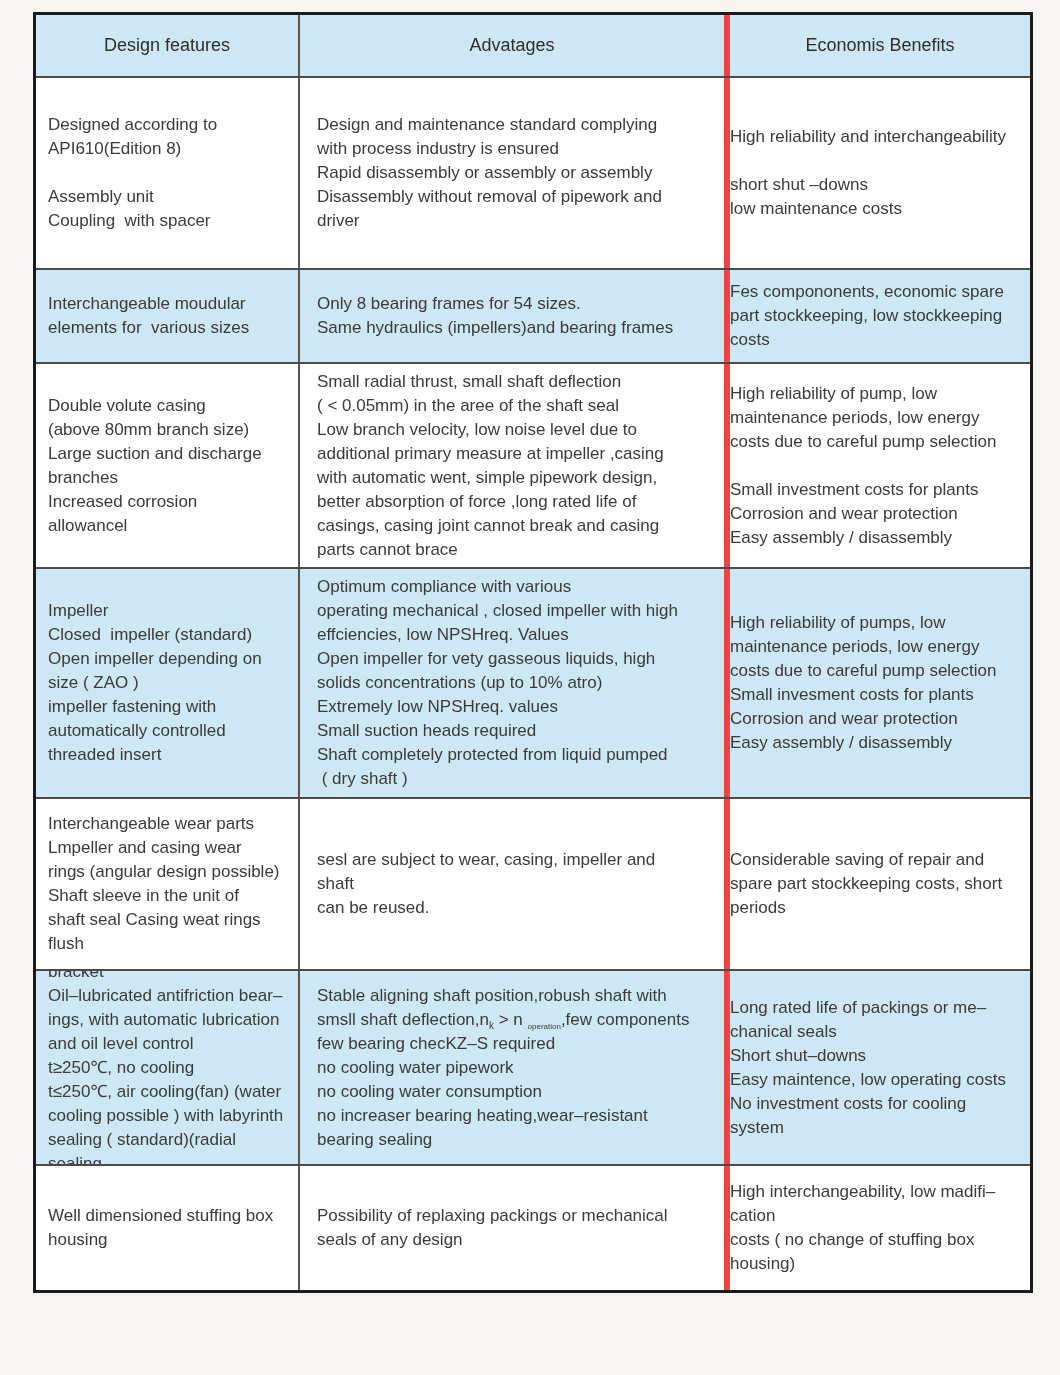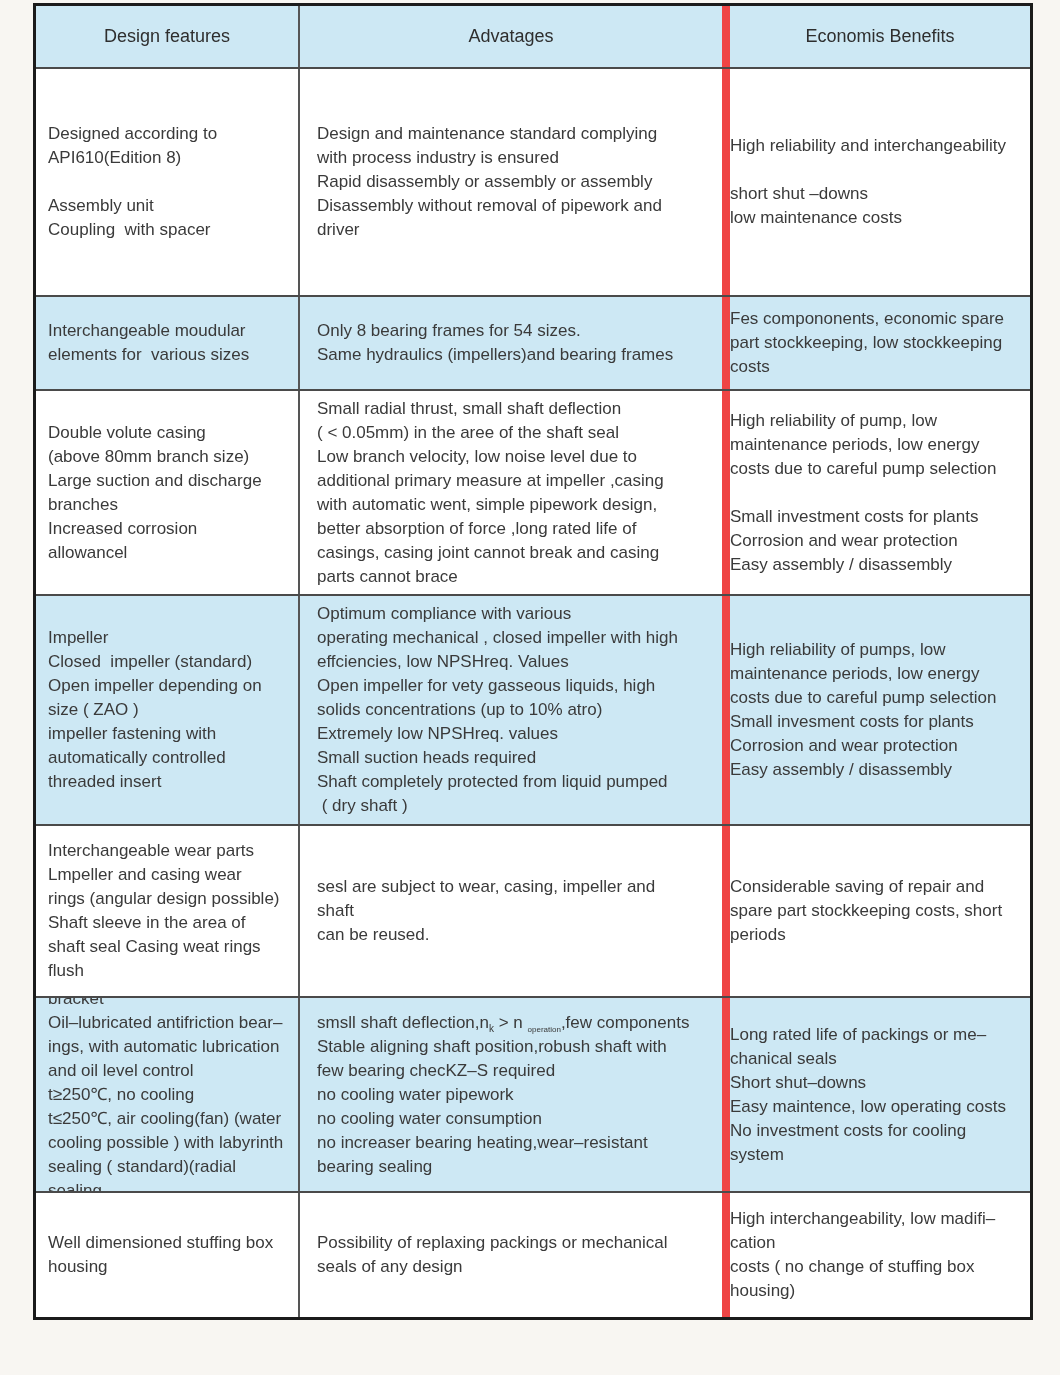--- a/index.html
+++ b/index.html
@@ -11,53 +11,53 @@
   .page {
     position: relative;
     width: 1060px;
     height: 1375px;
     background: #f8f6f2;
     overflow: hidden;
   }
   .spec-table {
     position: absolute;
     left: 33px;
-    top: 3px;
+    top: 12px;
     width: 994px;
     border: 3px solid #1b1b1b;
     background: #ffffff;
   }
   .row {
     display: grid;
     grid-template-columns: 264px 430px 300px;
     border-bottom: 2px solid #4a4a4a;
     box-sizing: border-box;
   }
   .row:last-child { border-bottom: none; }
   .row.blue { background: #cde8f4; }
   .row.white { background: #ffffff; }
   .rh { height: 63px; }
-  .r1 { height: 228px; }
+  .r1 { height: 192px; }
   .r2 { height: 94px; }
   .r3 { height: 205px; }
   .r4 { height: 230px; }
   .r5 { height: 172px; }
   .r6 { height: 195px; }
   .r7 { height: 124px; }
   .cell {
     box-sizing: border-box;
     display: flex;
     flex-direction: column;
     justify-content: center;
     color: #3a3a3a;
     font-size: 17px;
     overflow: hidden;
   }
   .c1 { border-right: 2px solid #555555; padding: 6px 8px 6px 12px; }
-  .c2 { border-right: 8px solid #ef4444; padding: 6px 8px 6px 17px; }
+  .c2 { border-right: 6px solid #ef4444; padding: 6px 8px 6px 17px; }
   .c3 { padding: 6px 6px 6px 0; }
   .hcell {
     align-items: center;
     justify-content: center;
     font-size: 18px;
     color: #2e2e2e;
     padding: 0;
   }
   .line {
     line-height: 24px;
@@ -179,21 +179,21 @@
           <div class="line">Corrosion and wear protection</div>
           <div class="line">Easy assembly / disassembly</div>
         </div>
     </div>
 
     <div class="row white r5">
       <div class="cell c1">
           <div class="line">Interchangeable wear parts</div>
           <div class="line">Lmpeller and casing wear</div>
           <div class="line">rings (angular design possible)</div>
-          <div class="line">Shaft sleeve in the area of</div>
+          <div class="line">Shaft sleeve in the unit of</div>
           <div class="line">shaft seal Casing weat rings</div>
           <div class="line">flush</div>
         </div>
       <div class="cell c2">
           <div class="line">sesl are subject to wear, casing, impeller and</div>
           <div class="line">shaft</div>
           <div class="line">can be reused.</div>
         </div>
       <div class="cell c3">
           <div class="line">Considerable saving of repair and</div>
@@ -209,22 +209,22 @@
           <div class="line">Oil–lubricated antifriction bear–</div>
           <div class="line">ings, with automatic lubrication</div>
           <div class="line">and oil level control</div>
           <div class="line">t≥250℃, no cooling</div>
           <div class="line">t≤250℃, air cooling(fan) (water</div>
           <div class="line">cooling possible ) with labyrinth</div>
           <div class="line">sealing ( standard)(radial sealing</div>
           <div class="line">ring possible )</div>
         </div>
       <div class="cell c2">
+          <div class="line">Stable aligning shaft position,robush shaft with</div>
           <div class="line"><span>smsll shaft deflection,n</span><sub>k</sub><span> &gt; n </span><sub class="tiny">operation</sub><span>,few components</span></div>
-          <div class="line">Stable aligning shaft position,robush shaft with</div>
           <div class="line">few bearing checKZ–S required</div>
           <div class="line">no cooling water pipework</div>
           <div class="line">no cooling water consumption</div>
           <div class="line">no increaser bearing heating,wear–resistant</div>
           <div class="line">bearing sealing</div>
         </div>
       <div class="cell c3">
           <div class="line">Long rated life of packings or me–</div>
           <div class="line">chanical seals</div>
           <div class="line">Short shut–downs</div>

